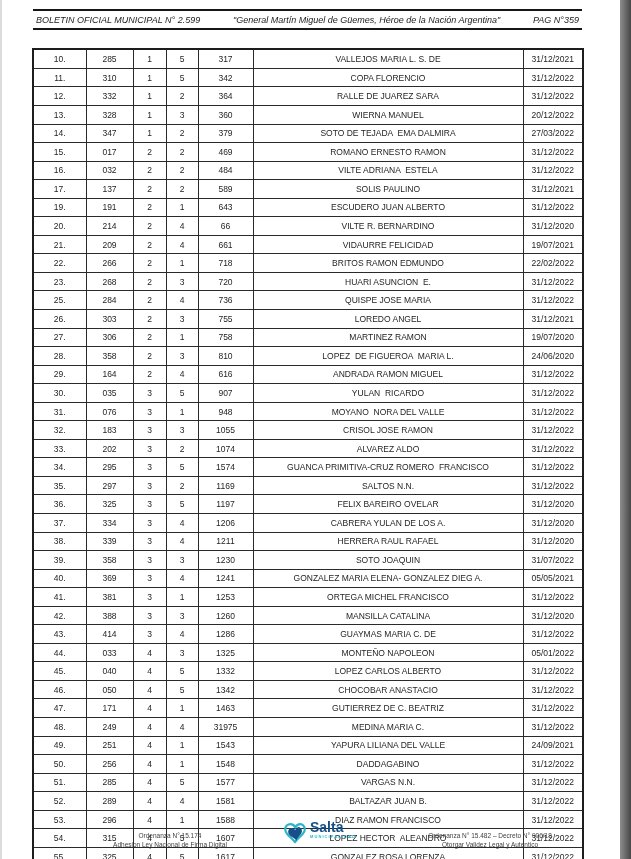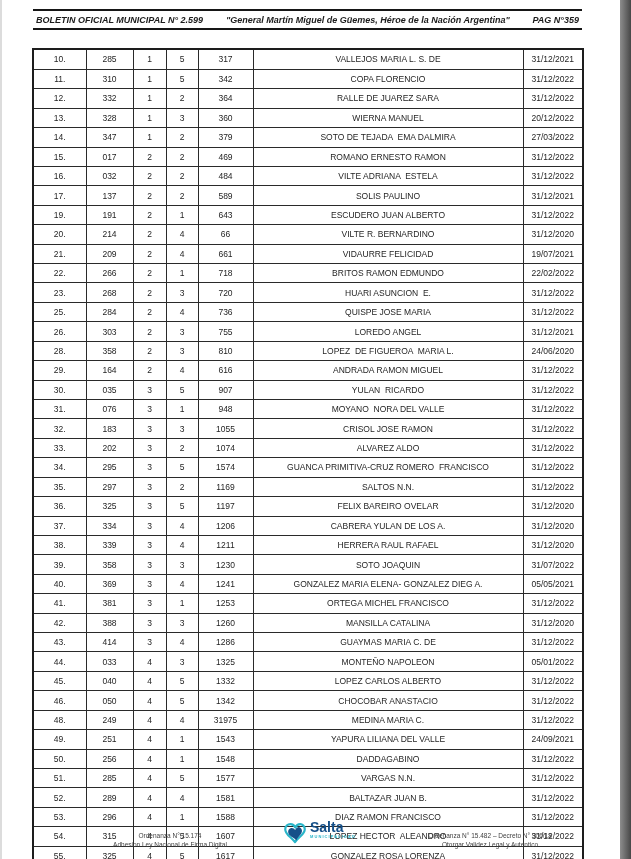--- a/index.html
+++ b/index.html
@@ -17,21 +17,21 @@
   .scan-edge-left{
     position:absolute;top:0;left:0;width:2px;height:859px;
     background:#dcdcdc;
   }
 
   
   .page-header{
     position:absolute;left:33px;top:9px;width:549px;height:17px;
     border-top:2px solid #161616;border-bottom:2px solid #161616;
     display:flex;align-items:center;justify-content:space-between;
-    font-weight:bold;font-style:italic;font-size:9px;
+    font-weight:normal;font-style:italic;font-size:9px;
     white-space:nowrap;
   }
   .page-header .hl{padding-left:3px;}
   .page-header .hr{padding-right:3px;text-align:right;}
 
   
   table.records{
     position:absolute;left:32px;top:48px;width:550px;height:820px;
     border-collapse:collapse;table-layout:fixed;
     font-size:8.5px;color:#242424;
@@ -220,20 +220,29 @@
       <tr>
         <td>26.</td>
         <td>303</td>
         <td>2</td>
         <td>3</td>
         <td>755</td>
         <td>LOREDO ANGEL</td>
         <td>31/12/2021</td>
       </tr>
       <tr>
+        <td>27.</td>
+        <td>306</td>
+        <td>2</td>
+        <td>1</td>
+        <td>758</td>
+        <td>MARTINEZ RAMON</td>
+        <td>19/07/2020</td>
+      </tr>
+      <tr>
         <td>28.</td>
         <td>358</td>
         <td>2</td>
         <td>3</td>
         <td>810</td>
         <td>LOPEZ  DE FIGUEROA  MARIA L.</td>
         <td>24/06/2020</td>
       </tr>
       <tr>
         <td>29.</td>
@@ -388,20 +397,29 @@
         <td>LOPEZ CARLOS ALBERTO</td>
         <td>31/12/2022</td>
       </tr>
       <tr>
         <td>46.</td>
         <td>050</td>
         <td>4</td>
         <td>5</td>
         <td>1342</td>
         <td>CHOCOBAR ANASTACIO</td>
+        <td>31/12/2022</td>
+      </tr>
+      <tr>
+        <td>47.</td>
+        <td>171</td>
+        <td>4</td>
+        <td>1</td>
+        <td>1463</td>
+        <td>GUTIERREZ DE C. BEATRIZ</td>
         <td>31/12/2022</td>
       </tr>
       <tr>
         <td>48.</td>
         <td>249</td>
         <td>4</td>
         <td>4</td>
         <td>31975</td>
         <td>MEDINA MARIA C.</td>
         <td>31/12/2022</td>

